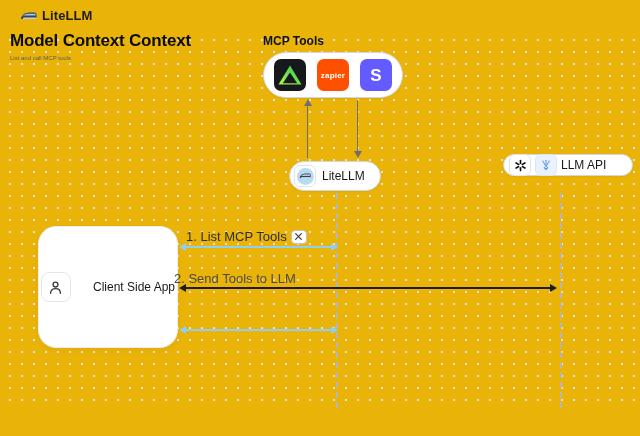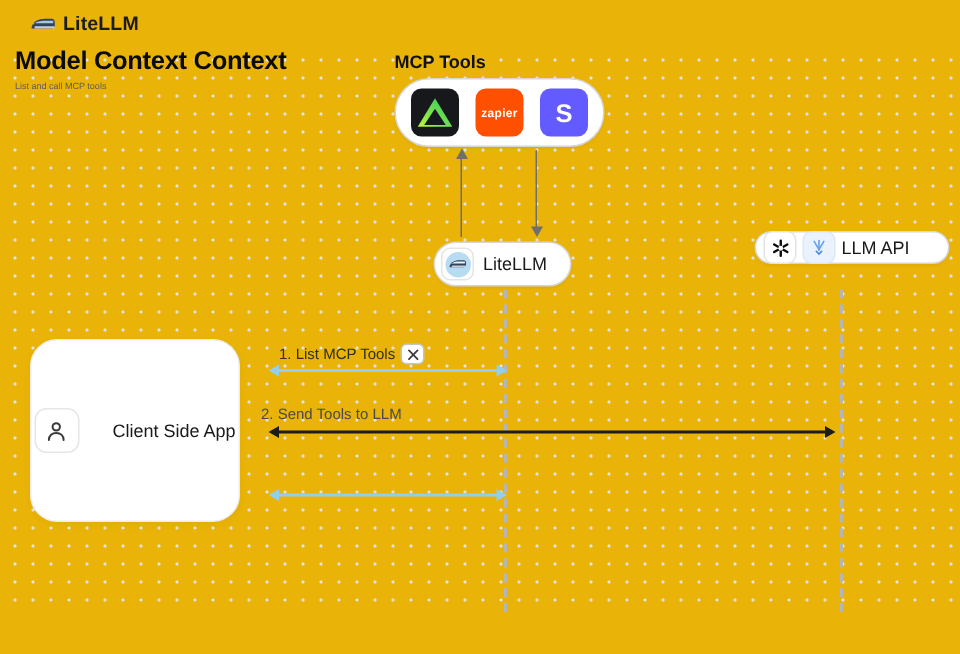--- a/index.html
+++ b/index.html
@@ -51,21 +51,21 @@
     display: flex; align-items: center; justify-content: center; flex: 0 0 auto; }
   .litellm-circle { width: 17px; height: 17px; border-radius: 50%; background: #b7dcf2;
     display: flex; align-items: center; justify-content: center; }
 
   
   .llmapi-pill { left: 503px; top: 154px; width: 130px; height: 22px; border-radius: 15px; padding-left: 5px; gap: 4px; }
   .tile-blue { background: #e9f2fd; border-color: #dbe7f7; }
 
   
   .client-box {
-    position: absolute; left: 20px; top: 226px; width: 140px; height: 122px;
+    position: absolute; left: 38px; top: 226px; width: 140px; height: 122px;
     background: #fff; border: 1px solid #ececec; border-radius: 18px;
     box-shadow: 0 2px 6px rgba(0,0,0,.04);
     display: flex; align-items: center; justify-content: center; gap: 22px;
   }
   .person-tile { width: 30px; height: 30px; border-radius: 8px; border: 1px solid #e6e6e6; background: #fff;
     display: flex; align-items: center; justify-content: center; }
 
   
   .vline { position: absolute; width: 0; border-left: 1.5px solid #6f6f6f; }
   .v-up   { left: 307px; top: 105px; height: 53px; }
@@ -82,21 +82,21 @@
   
   .hline { position: absolute; height: 2px; }
   .h-blue { background: #90cfef; }
   .h-dark { background: #1c1c1c; }
   .ah-left  { border-top: 4px solid transparent; border-bottom: 4px solid transparent; border-right: 7px solid; }
   .ah-right { border-top: 4px solid transparent; border-bottom: 4px solid transparent; border-left: 7px solid; }
   .blue-head { color: #90cfef; border-right-color: #90cfef; border-left-color: #90cfef; }
   .dark-head { border-right-color: #1c1c1c; border-left-color: #1c1c1c; }
 
   .msg-label { position: absolute; display: flex; align-items: center; gap: 4px;
-    font-size: 10px; font-weight: 500; color: #2e2e2e; white-space: nowrap; }
+    font-size: 13px; font-weight: 500; color: #2e2e2e; white-space: nowrap; }
   .tools-badge { display: inline-flex; align-items: center; justify-content: center;
     width: 16px; height: 14px; background: #fff; border: 1px solid #c3c3c3; border-radius: 4px; }
 </style>
 </head>
 <body>
 
 <div id="app">
   <div class="dots"></div>
 
   <div class="brand">

